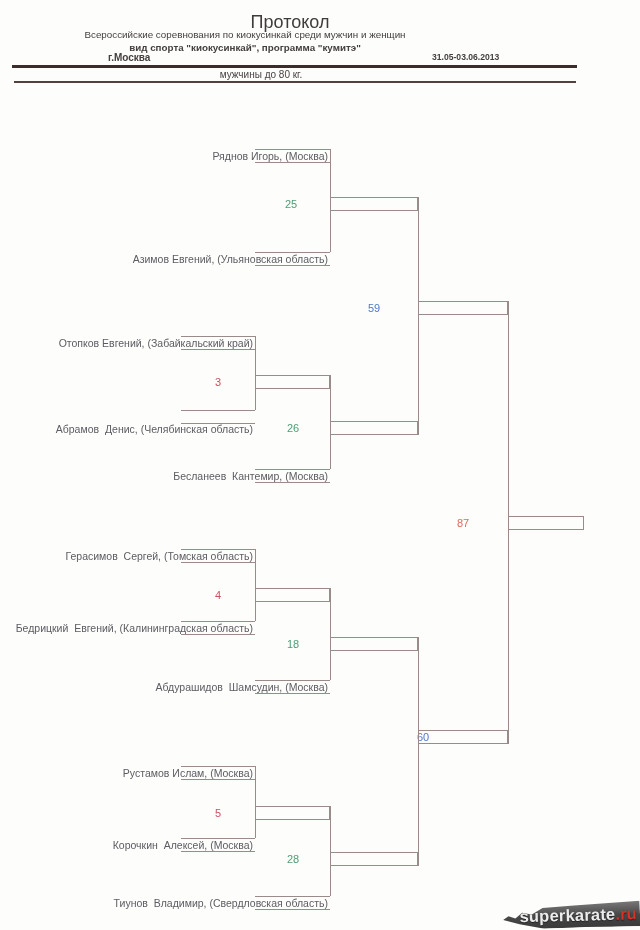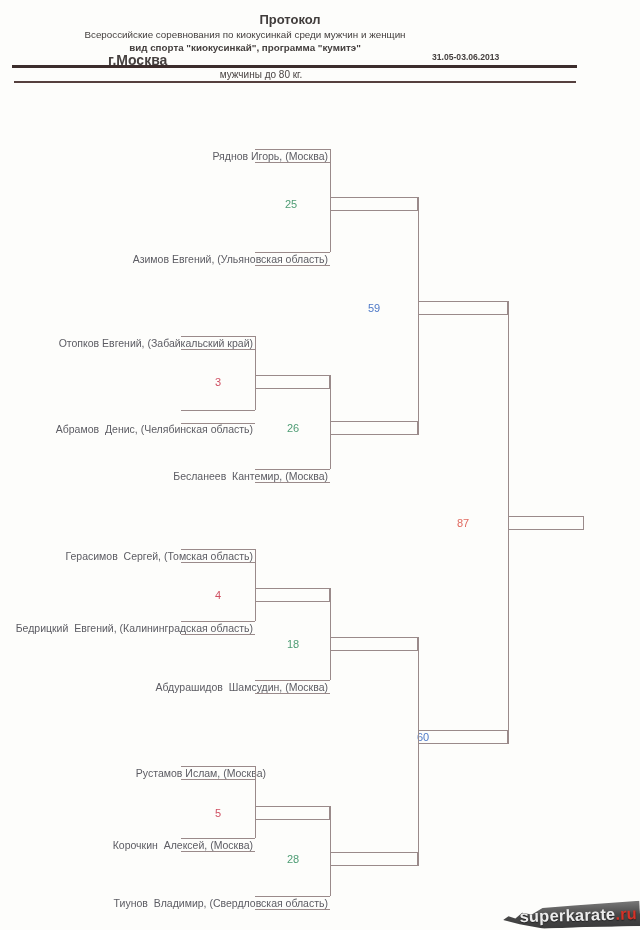--- a/index.html
+++ b/index.html
@@ -1,23 +1,23 @@
 <!DOCTYPE html>
 <html><head>
 <meta charset="utf-8">
 <style>
   html,body{margin:0;padding:0;background:#e9e9e9;}
   #page{position:relative;width:640px;height:930px;background:#fdfdfb;overflow:hidden;
         font-family:"Liberation Sans",sans-serif;}
   .abs{position:absolute;}
   
-  .h-title{left:190px;top:12px;width:200px;text-align:center;font-size:13px;font-weight:bold;color:#403c3b;}
+  .h-title{left:190px;top:12px;width:200px;text-align:center;font-size:18px;font-weight:normal;color:#403c3b;}
   .h-line2{left:63px;top:29px;width:364px;text-align:center;font-size:9.8px;font-weight:normal;color:#45403f;}
   .h-line3{left:63px;top:42px;width:364px;text-align:center;font-size:9.8px;font-weight:bold;color:#45403f;}
-  .h-city{left:108px;top:52px;font-size:14px;font-weight:bold;color:#45403f;}
+  .h-city{left:108px;top:52px;font-size:10px;font-weight:bold;color:#45403f;}
   .h-dates{left:432px;top:52px;font-size:8.6px;font-weight:bold;color:#45403f;}
   .rule1{left:12px;top:65px;width:565px;height:2.5px;background:#3c2d2c;}
   .h-cat{left:161px;top:69px;width:200px;text-align:center;font-size:10px;color:#4a4443;}
   .rule2{left:14px;top:81px;width:562px;height:1.8px;background:#55403e;}
   
   .pbox{position:absolute;box-sizing:border-box;height:14px;
         border-top:1px solid #9a8a8a;border-bottom:1px solid #9a8a8a;}
   .wbox{position:absolute;box-sizing:border-box;height:14px;border:1px solid #9a8a8a;}
   .vline{position:absolute;width:1px;background:#9a8a8a;}
   .pname{position:absolute;height:13px;line-height:14px;font-size:10.5px;color:#5c5c63;
@@ -59,21 +59,21 @@
       <div class="pname" style="right: 387px; top: 422px; color: rgb(92, 92, 99);">Абрамов  Денис, (Челябинская область)</div>
       <div class="pbox" style="left: 255px; top: 469px; width: 75px;"></div>
       <div class="pname" style="right: 312px; top: 469px; color: rgb(92, 92, 99);">Бесланеев  Кантемир, (Москва)</div>
       <div class="pbox" style="left: 181px; top: 549px; width: 74px;"></div>
       <div class="pname" style="right: 387px; top: 549px; color: rgb(92, 92, 99);">Герасимов  Сергей, (Томская область)</div>
       <div class="pbox" style="left: 181px; top: 621px; width: 74px;"></div>
       <div class="pname" style="right: 387px; top: 621px; color: rgb(92, 92, 99);">Бедрицкий  Евгений, (Калининградская область)</div>
       <div class="pbox" style="left: 255px; top: 680px; width: 75px;"></div>
       <div class="pname" style="right: 312px; top: 680px; color: rgb(92, 92, 99);">Абдурашидов  Шамсудин, (Москва)</div>
       <div class="pbox" style="left: 181px; top: 766px; width: 74px;"></div>
-      <div class="pname" style="right: 374px; top: 766px; color: rgb(92, 92, 99);">Рустамов Ислам, (Москва)</div>
+      <div class="pname" style="right: 387px; top: 766px; color: rgb(92, 92, 99);">Рустамов Ислам, (Москва)</div>
       <div class="pbox" style="left: 181px; top: 838px; width: 74px;"></div>
       <div class="pname" style="right: 387px; top: 838px; color: rgb(92, 92, 99);">Корочкин  Алексей, (Москва)</div>
       <div class="pbox" style="left: 255px; top: 896px; width: 75px;"></div>
       <div class="pname" style="right: 312px; top: 896px; color: rgb(92, 92, 99);">Тиунов  Владимир, (Свердловская область)</div>
       <div class="wbox" style="left: 330px; top: 197px; width: 88px;"></div>
       <div class="mnum" style="left: 291px; top: 197px; color: rgb(78, 156, 116);">25</div>
       <div class="wbox" style="left: 255px; top: 375px; width: 75px;"></div>
       <div class="mnum" style="left: 218px; top: 375px; color: rgb(207, 79, 98);">3</div>
       <div class="wbox" style="left: 330px; top: 421px; width: 88px;"></div>
       <div class="mnum" style="left: 293px; top: 421px; color: rgb(78, 156, 116);">26</div>

